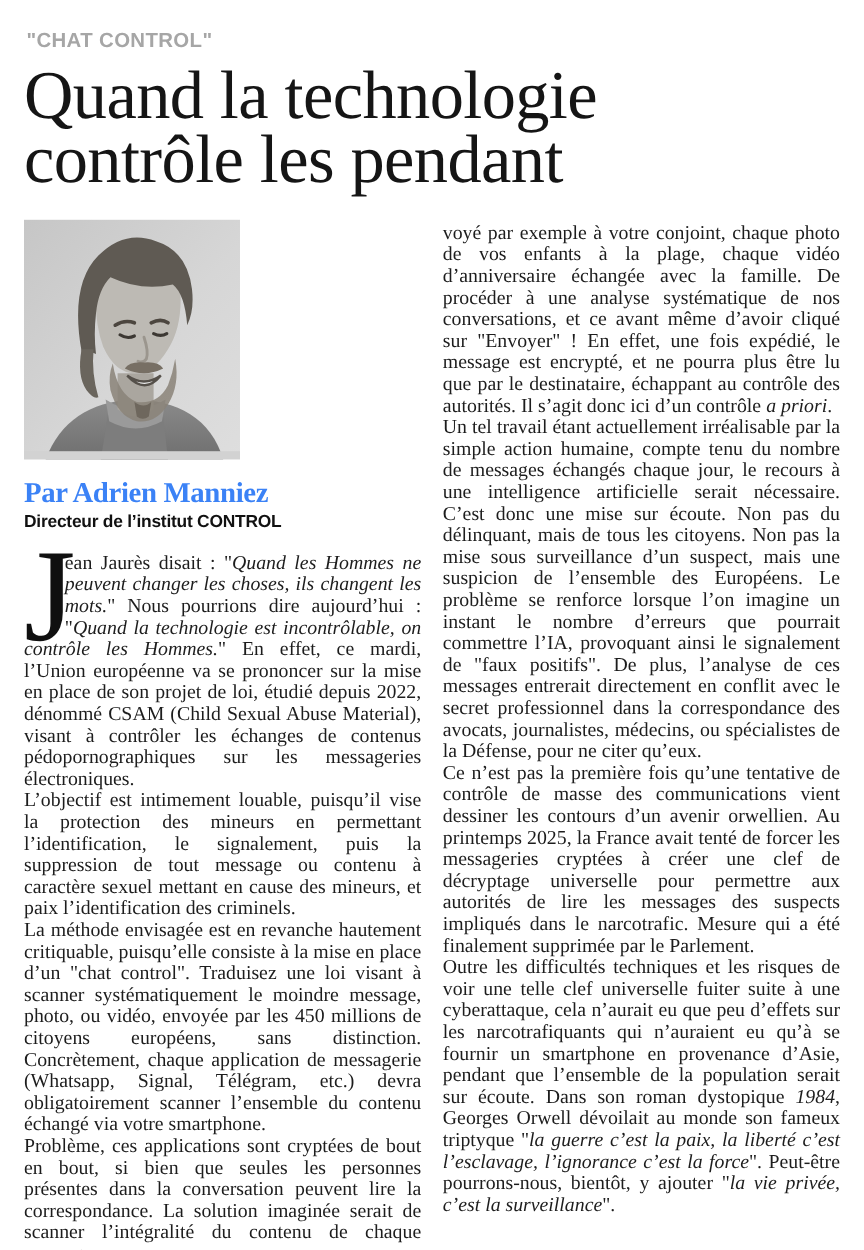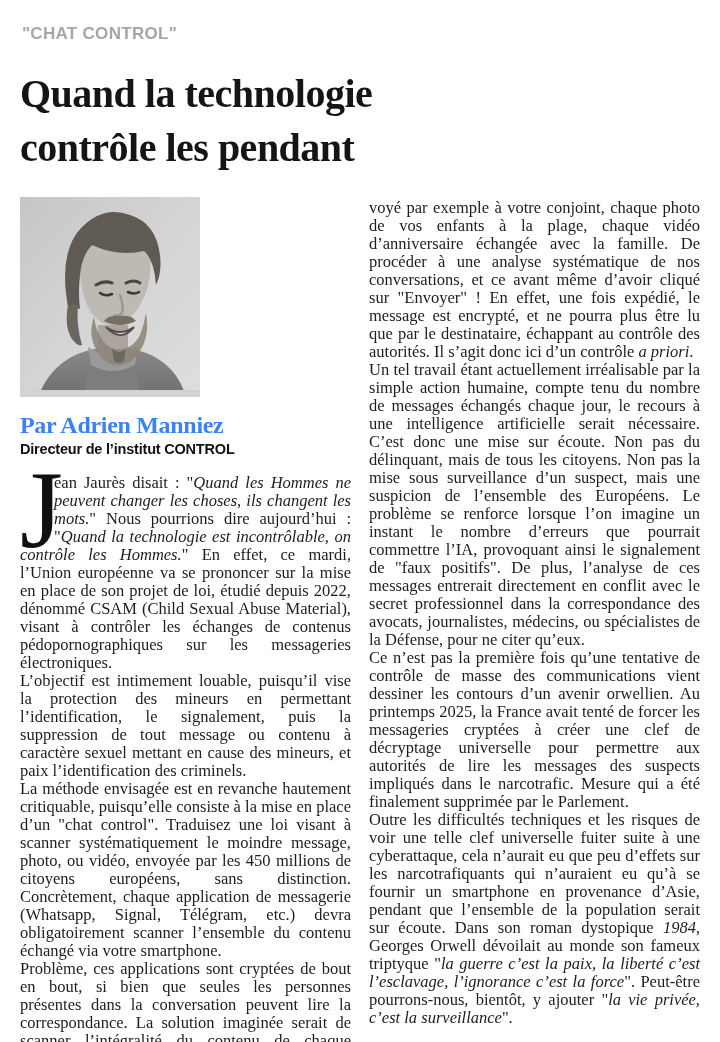--- a/index.html
+++ b/index.html
@@ -6,22 +6,22 @@
   body{width:720px;height:1042px;font-family:"Liberation Serif",serif;color:#1d1d1d;}
   .page{position:relative;width:720px;height:1042px;overflow:hidden;background:#ffffff;}
 
   .kicker{
     margin:24px 0 0 22px;
     font-family:"Liberation Sans",sans-serif;
     font-weight:bold;font-size:17px;line-height:20px;
     color:#a6a6a6;letter-spacing:.3px;
   }
   .headline{
-    margin:23px 0 0 20px;
-    font-weight:700;font-size:40px;line-height:54px;
+    margin:9px 0 0 20px;
+    font-weight:400;font-size:57px;line-height:54px;
     color:#151515;letter-spacing:-.5px;
   }
   .columns{display:flex;gap:18px;margin:22px 20px 0 20px;}
   .col{width:334px;}
 
   .photo{margin:0;width:180px;height:200px;display:block;}
   .photo svg{display:block;width:180px;height:200px;}
 
   .byline{margin-top:15px;}
   .author{

